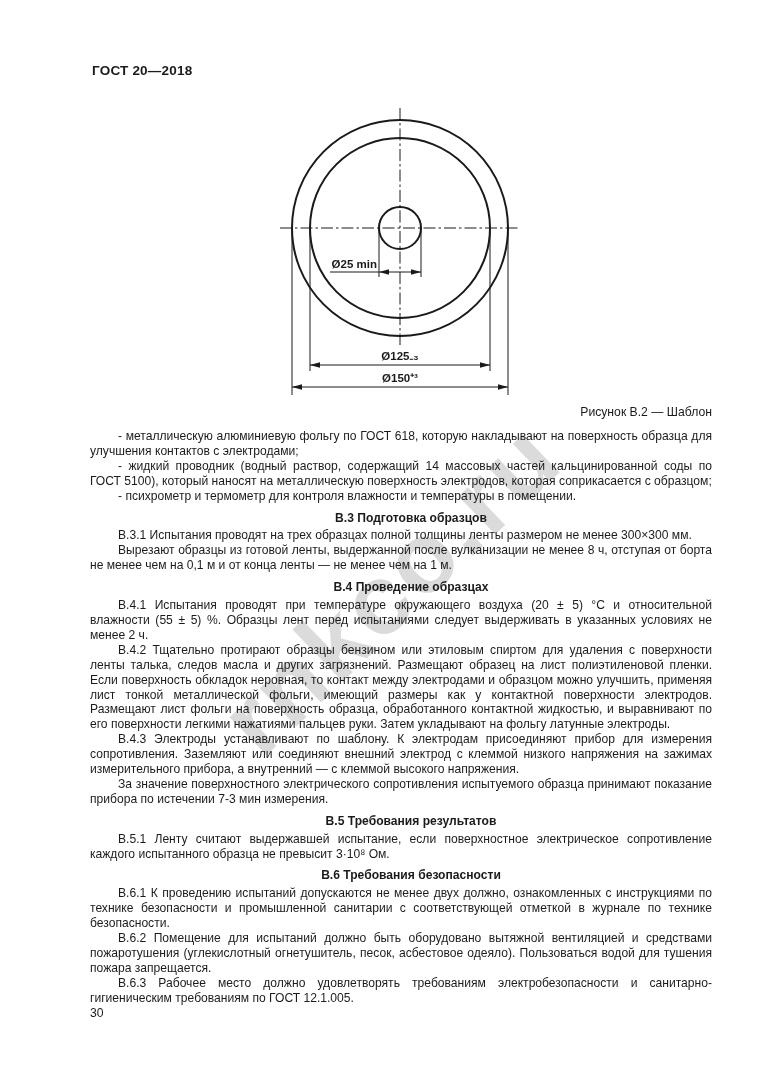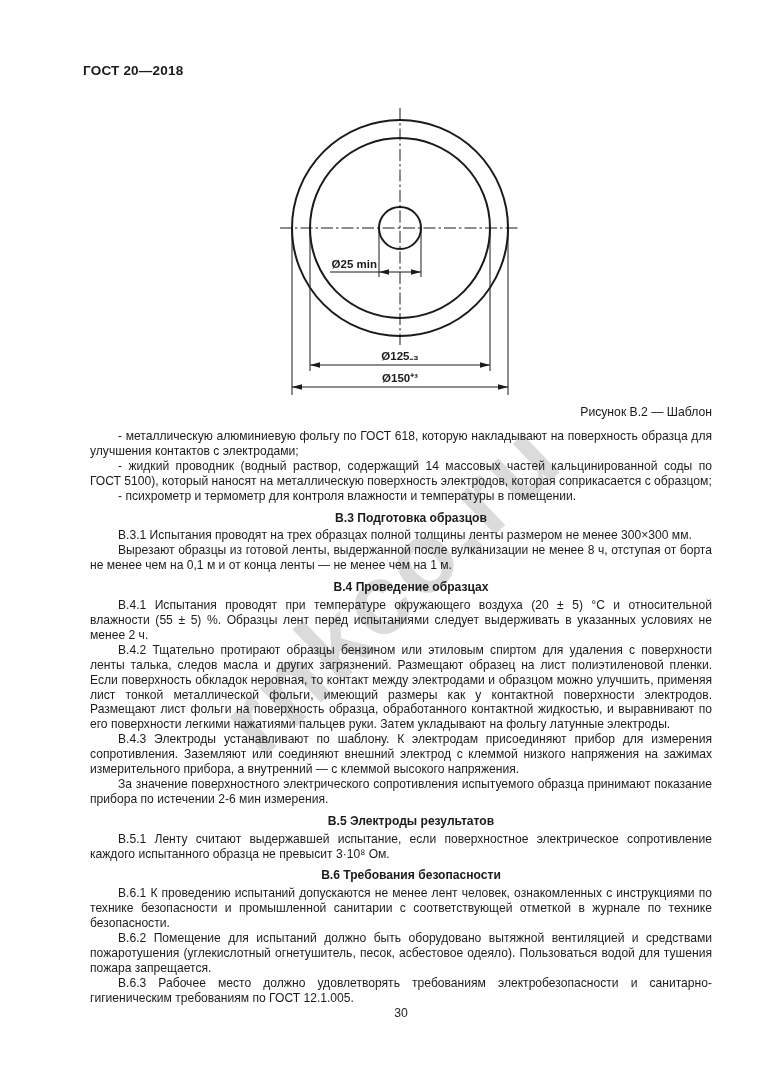--- a/index.html
+++ b/index.html
@@ -20,21 +20,21 @@
     letter-spacing: 3px;
     color: #c6c6c6;
     opacity: 0.62;
     white-space: nowrap;
     z-index: 0;
     pointer-events: none;
   }
   .content { position: relative; z-index: 1; }
   .gost-header {
     position: absolute;
-    left: 83px; top: 63px;
+    left: 92px; top: 63px;
     font-size: 13.5px;
     font-weight: bold;
     letter-spacing: 0.2px;
   }
   .figure {
     position: absolute;
     left: 280px; top: 95px;
     width: 240px; height: 305px;
     overflow: visible;
   }
@@ -69,21 +69,21 @@
   }
   .textblock p.head {
     font-weight: bold;
     text-indent: 0;
     margin: 7px 0 3px 20px;
     text-align: center;
   }
   .pagenum {
     margin-top: 9px;
     text-indent: 0 !important;
-    text-align: center;
+    text-align: left;
     font-size: 12.2px;
   }
 </style>
 </head>
 <body>
 
 <div class="page">
 
   <div class="watermark">rnkco.ru</div>
 
@@ -131,27 +131,27 @@
       <p>- психрометр и термометр для контроля влажности и температуры в помещении.</p>
 
       <p class="head">В.3 Подготовка образцов</p>
       <p>В.3.1 Испытания проводят на трех образцах полной толщины ленты размером не менее 300×300 мм.</p>
       <p>Вырезают образцы из готовой ленты, выдержанной после вулканизации не менее 8 ч, отступая от борта не менее чем на 0,1 м и от конца ленты — не менее чем на 1 м.</p>
 
       <p class="head">В.4 Проведение образцах</p>
       <p>В.4.1 Испытания проводят при температуре окружающего воздуха (20 ± 5) °С и относительной влажности (55 ± 5) %. Образцы лент перед испытаниями следует выдерживать в указанных условиях не менее 2 ч.</p>
       <p>В.4.2 Тщательно протирают образцы бензином или этиловым спиртом для удаления с поверхности ленты талька, следов масла и других загрязнений. Размещают образец на лист полиэтиленовой пленки. Если поверхность обкладок неровная, то контакт между электродами и образцом можно улучшить, применяя лист тонкой металлической фольги, имеющий размеры как у контактной поверхности электродов. Размещают лист фольги на поверхность образца, обработанного контактной жидкостью, и выравнивают по его поверхности легкими нажатиями пальцев руки. Затем укладывают на фольгу латунные электроды.</p>
       <p>В.4.3 Электроды устанавливают по шаблону. К электродам присоединяют прибор для измерения сопротивления. Заземляют или соединяют внешний электрод с клеммой низкого напряжения на зажимах измерительного прибора, а внутренний — с клеммой высокого напряжения.</p>
-      <p>За значение поверхностного электрического сопротивления испытуемого образца принимают показание прибора по истечении 2-6 мин измерения.</p>
+      <p>За значение поверхностного электрического сопротивления испытуемого образца принимают показание прибора по истечении 7-3 мин измерения.</p>
 
-      <p class="head">В.5 Электроды результатов</p>
+      <p class="head">В.5 Требования результатов</p>
       <p>В.5.1 Ленту считают выдержавшей испытание, если поверхностное электрическое сопротивление каждого испытанного образца не превысит 3·10⁸ Ом.</p>
 
       <p class="head">В.6 Требования безопасности</p>
-      <p>В.6.1 К проведению испытаний допускаются не менее лент человек, ознакомленных с инструкциями по технике безопасности и промышленной санитарии с соответствующей отметкой в журнале по технике безопасности.</p>
+      <p>В.6.1 К проведению испытаний допускаются не менее двух должно, ознакомленных с инструкциями по технике безопасности и промышленной санитарии с соответствующей отметкой в журнале по технике безопасности.</p>
       <p>В.6.2 Помещение для испытаний должно быть оборудовано вытяжной вентиляцией и средствами пожаротушения (углекислотный огнетушитель, песок, асбестовое одеяло). Пользоваться водой для тушения пожара запрещается.</p>
       <p>В.6.3 Рабочее место должно удовлетворять требованиям электробезопасности и санитарно-гигиеническим требованиям по ГОСТ 12.1.005.</p>
 
       <p class="pagenum">30</p>
     </div>
 
   </div>
 </div>
 
 </body></html>

